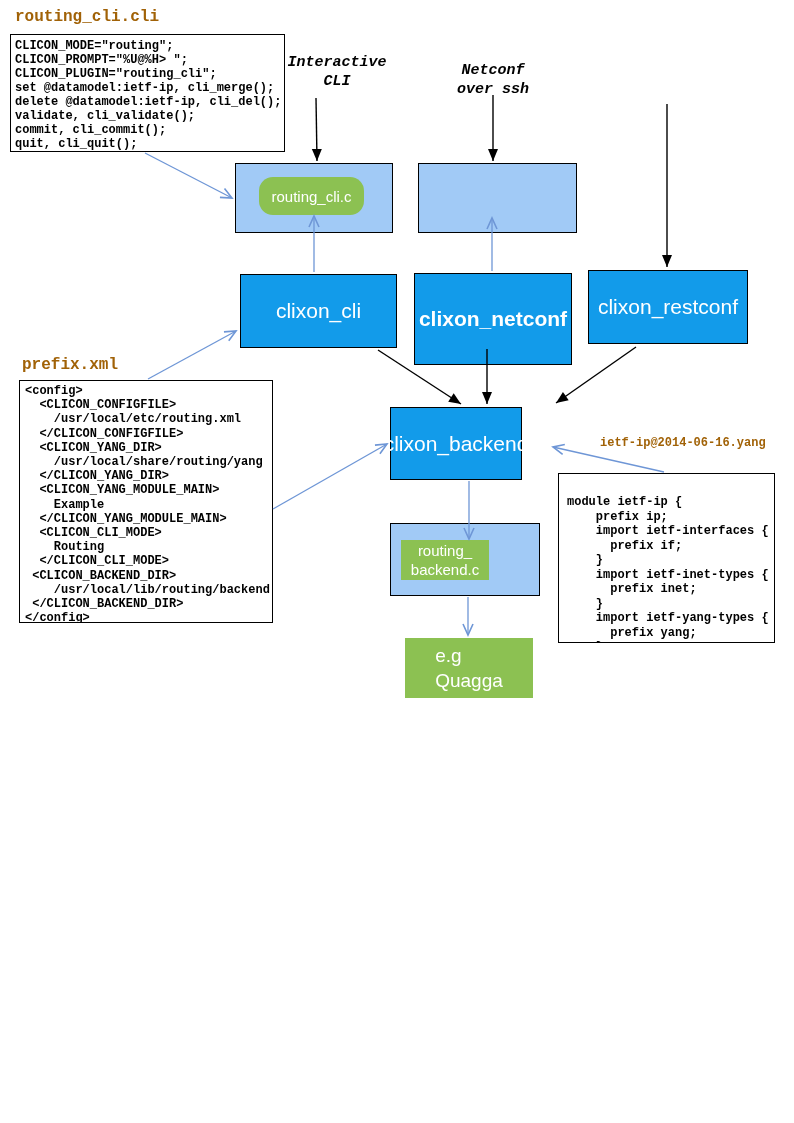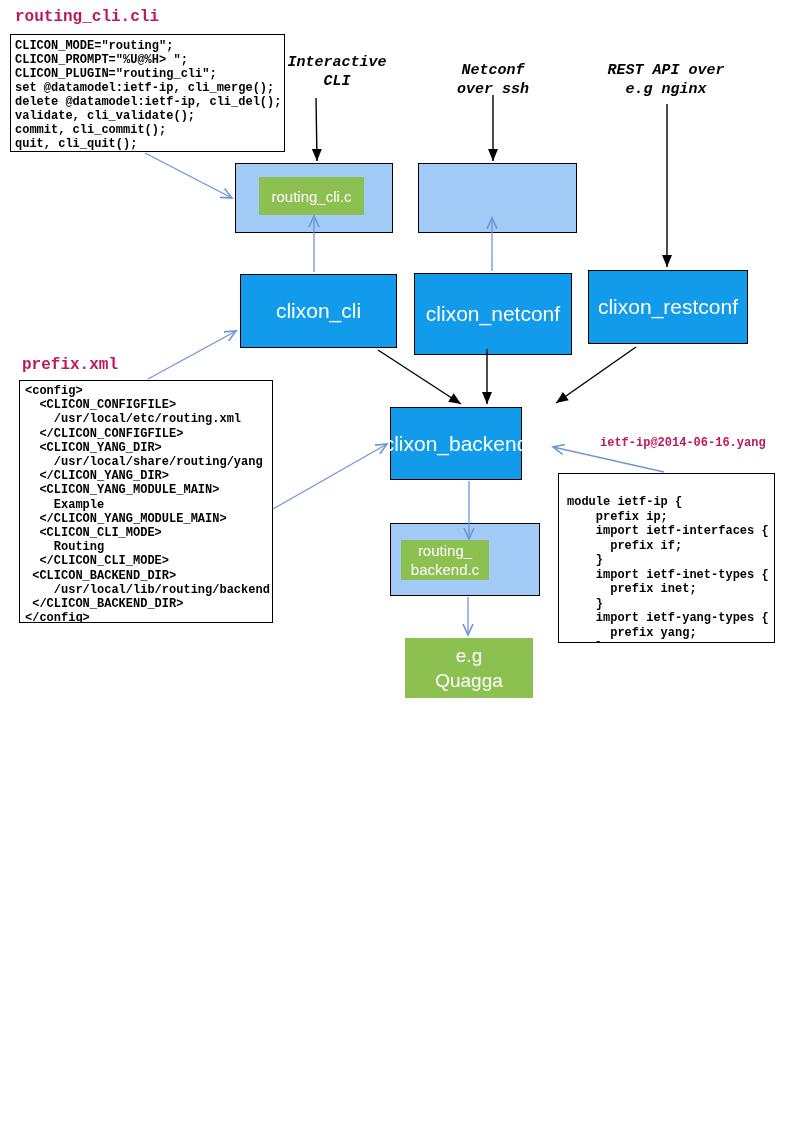--- a/index.html
+++ b/index.html
@@ -13,21 +13,21 @@
   .mk-black{fill:var(--edge-black,#000);stroke:none;}
   .mk-blue{stroke:var(--edge-blue,#6E96D6);}
   .codebox{
     position:absolute;margin:0;background:#fff;border:1px solid #000;
     font-family:"Liberation Mono","DejaVu Sans Mono",monospace;
     font-weight:bold;font-size:12px;line-height:14.2px;color:#000;
     white-space:pre;overflow:hidden;box-sizing:border-box;
   }
   .file-title{
     position:absolute;font-family:"Liberation Mono","DejaVu Sans Mono",monospace;
-    font-weight:bold;font-size:16px;color:#be185d;white-space:pre;
+    font-weight:bold;font-size:16px;color:#a16207;white-space:pre;
   }
   .top-label{
     position:absolute;font-family:"Liberation Mono","DejaVu Sans Mono",monospace;
     font-weight:bold;font-size:15px;line-height:19px;color:#000;
     white-space:pre;text-align:center;font-style:italic;
   }
   .node{
     position:absolute;box-sizing:border-box;border:1px solid #000;
     background:var(--node-blue,#129BEA);color:#fff;
     display:flex;align-items:center;justify-content:center;
@@ -38,21 +38,21 @@
     background:var(--panel-blue,#A1CAF6);
   }
   .plugin{
     position:absolute;box-sizing:border-box;background:var(--green,#8CC152);
     color:#fff;display:flex;align-items:center;justify-content:center;
     font-size:15px;line-height:19px;white-space:pre;text-align:center;
   }
   .sink{
     position:absolute;box-sizing:border-box;background:var(--green,#8CC152);
     color:#fff;display:flex;align-items:center;justify-content:center;
-    font-size:19px;line-height:25px;white-space:pre;text-align:center;
+    font-size:19px;line-height:25px;white-space:pre;
   }
 </style>
 </head>
 <body>
 
 <div class="canvas">
 
   <div class="file-title" style="left:15px;top:8px;">routing_cli.cli</div>
   <div class="file-title" style="left:22px;top:356px;">prefix.xml</div>
   <div class="file-title" style="left:600px;top:436px;font-size:12px;">ietf-ip@2014-06-16.yang</div>
@@ -91,30 +91,28 @@
       prefix inet;
     }
     import ietf-yang-types {
       prefix yang;
     }</pre>
 
   <div class="top-label" style="left:267px;top:53px;width:140px;">Interactive
 CLI</div>
   <div class="top-label" style="left:423px;top:61px;width:140px;">Netconf
 over ssh</div>
-  <div class="top-label" style="left:586px;top:61px;width:160px;">REST API over
-e.g nginx</div>
 
   <div class="panel" style="left:235px;top:163px;width:158px;height:70px;"></div>
-  <div class="plugin" style="left:259px;top:177px;width:105px;height:38px;">routing_cli.c</div>
+  <div class="plugin" style="left:259px;top:177px;width:105px;height:38px;border-radius:14px;">routing_cli.c</div>
 
   <div class="panel" style="left:418px;top:163px;width:159px;height:70px;"></div>
 
   <div class="node" style="left:240px;top:274px;width:157px;height:74px;">clixon_cli</div>
-  <div class="node" style="left:414px;top:273px;width:158px;height:82px;">clixon_netconf</div>
+  <div class="node" style="left:414px;top:273px;width:158px;height:92px;font-weight:bold;">clixon_netconf</div>
   <div class="node" style="left:588px;top:270px;width:160px;height:74px;">clixon_restconf</div>
   <div class="node" style="left:390px;top:407px;width:132px;height:73px;">clixon_backend</div>
 
   <div class="panel" style="left:390px;top:523px;width:150px;height:73px;"></div>
   <div class="plugin" style="left:401px;top:540px;width:88px;height:40px;">routing_
 backend.c</div>
 
   <div class="sink" style="left:405px;top:638px;width:128px;height:60px;">e.g
 Quagga</div>
 

